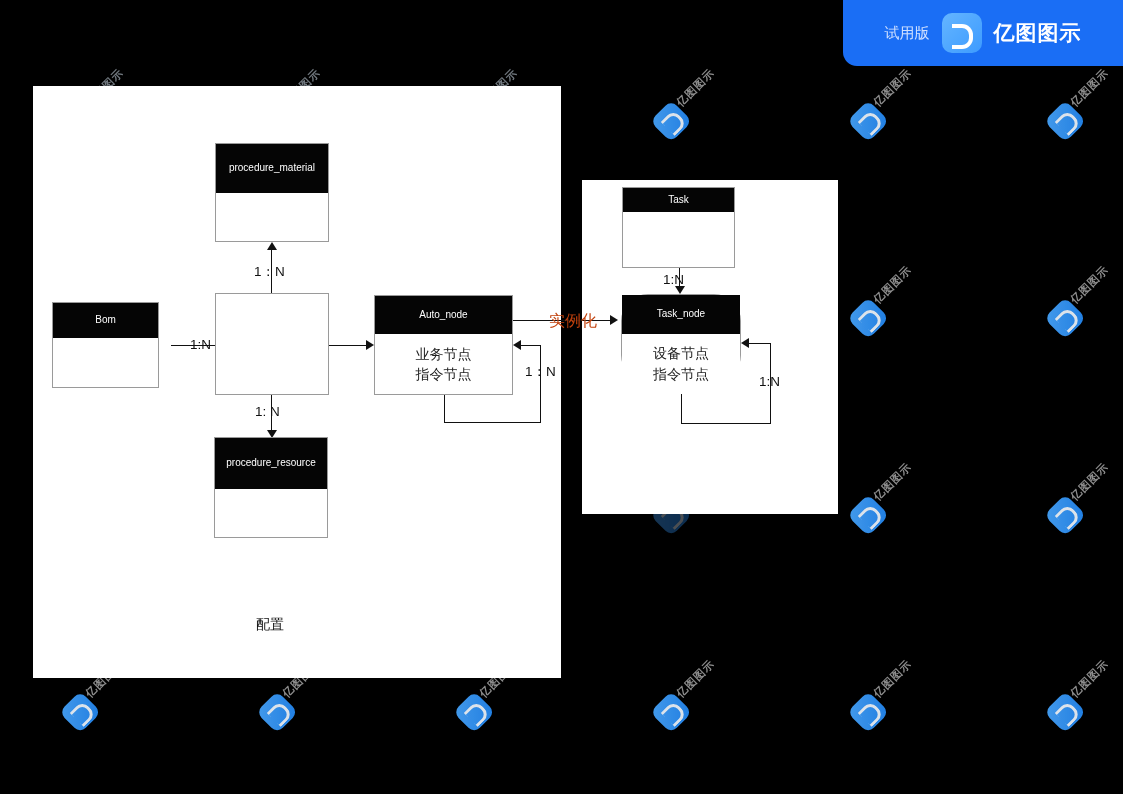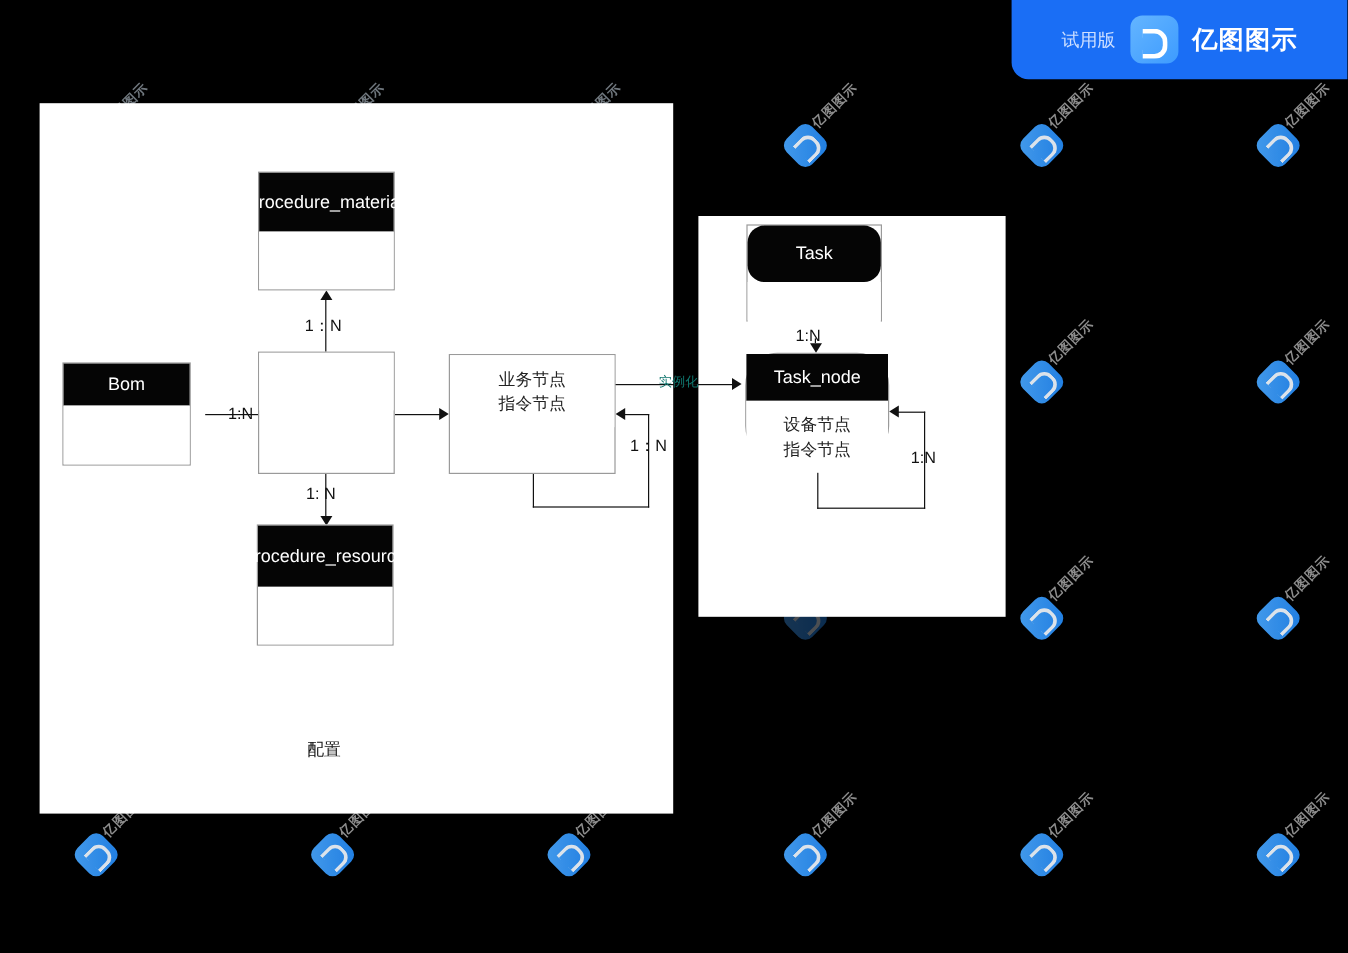--- a/index.html
+++ b/index.html
@@ -54,21 +54,21 @@
   .panel{position:absolute;background:#ffffff;z-index:5;}
   #panel-left{left:33px;top:86px;width:528px;height:592px;}
   #panel-right{left:582px;top:180px;width:256px;height:334px;}
 
   
   .entity{position:absolute;z-index:20;border:1px solid #9a9a9a;
           background:#ffffff;box-sizing:border-box;}
   .entity .ent-head{
     background:#050505;color:#ffffff;
     display:flex;align-items:center;justify-content:center;
-    text-align:center;font-size:15px;line-height:1.28;
+    text-align:center;font-size:10px;line-height:1.28;
     box-sizing:border-box;padding:2px 4px;
   }
   .entity .ent-body{
     background:#ffffff;color:#222;
     display:flex;flex-direction:column;align-items:center;justify-content:center;
     text-align:center;font-size:14px;line-height:1.45;box-sizing:border-box;
   }
   .entity .ent-body span{display:block;}
 
   
@@ -79,21 +79,21 @@
   .arw.up{border-left:5px solid transparent;border-right:5px solid transparent;border-bottom:8px solid #111;}
   .arw.down{border-left:5px solid transparent;border-right:5px solid transparent;border-top:8px solid #111;}
   .arw.right{border-top:5px solid transparent;border-bottom:5px solid transparent;border-left:8px solid #111;}
   .arw.left{border-top:5px solid transparent;border-bottom:5px solid transparent;border-right:8px solid #111;}
 
   .edge-label{
     position:absolute;z-index:22;font-size:13.5px;color:#111;
     white-space:nowrap;background:transparent;
   }
   .cross-label{
-    position:absolute;z-index:30;font-size:11px;color:#0f766e;
+    position:absolute;z-index:30;font-size:16px;color:#c2410c;
     white-space:nowrap;padding:0 2px;
   }
   .panel-caption{
     position:absolute;z-index:22;font-size:14px;color:#111;white-space:nowrap;
   }
 </style>
 </head>
 <body>
 
 <div id="watermarks">
@@ -217,28 +217,29 @@
   <div class="ent-head" style="height:49px;">procedure_material</div>
   <div class="ent-body" style="height:48px;"></div>
 </div>
 
 <div class="entity" style="left:214px;top:437px;width:114px;height:101px;">
   <div class="ent-head" style="height:51px;">procedure_resource</div>
   <div class="ent-body" style="height:48px;"></div>
 </div>
 
 <div class="entity" style="left:374px;top:295px;width:139px;height:100px;">
+  <div class="ent-head" style="height:38px;">Auto_node</div>
   <div class="ent-body" style="height:60px;">
     <span>业务节点</span>
     <span>指令节点</span>
   </div>
 </div>
 
 <div class="entity" style="left:622px;top:187px;width:113px;height:81px;">
-  <div class="ent-head" style="height:47px;border-radius:14px;">Task</div>
+  <div class="ent-head" style="height:24px;">Task</div>
   <div class="ent-body" style="height:47px;"></div>
 </div>
 
 <div class="entity" style="left:621px;top:294px;width:120px;height:88px;border-radius:27px;">
   <div class="ent-head" style="height:39px;">Task_node</div>
   <div class="ent-body" style="height:59px;">
     <span>设备节点</span>
     <span>指令节点</span>
   </div>
 </div>

